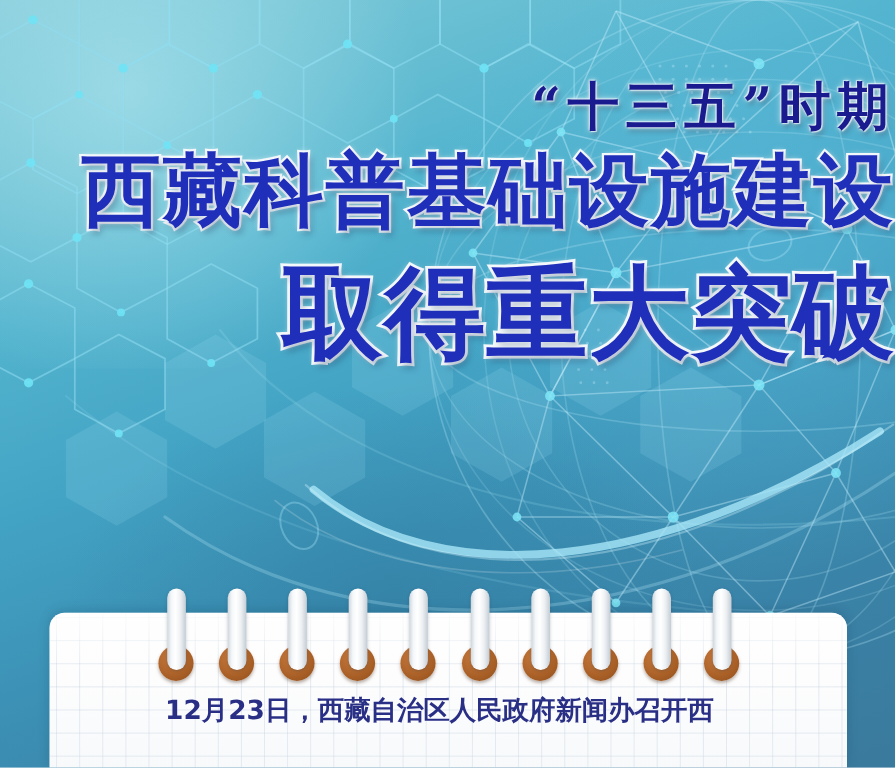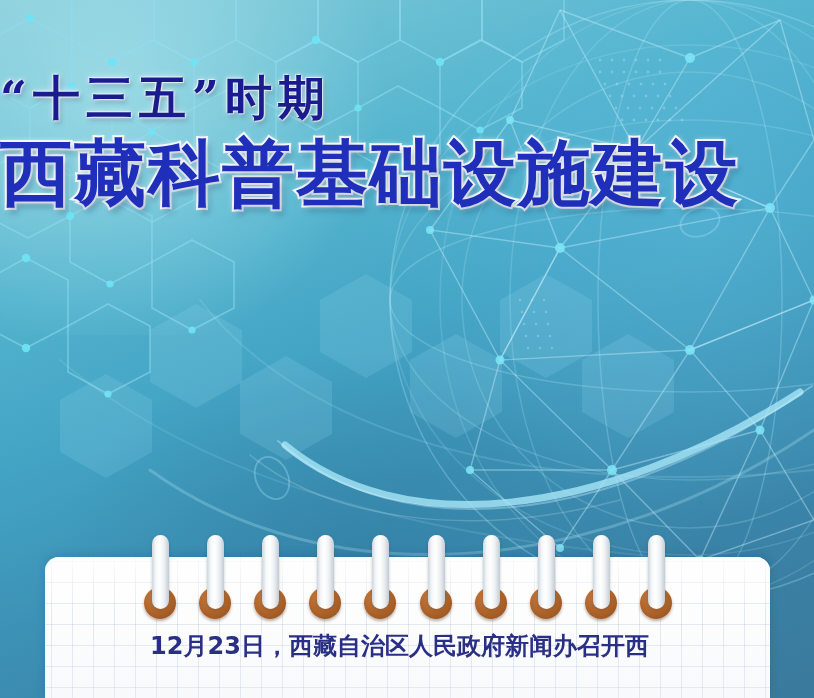--- a/index.html
+++ b/index.html
@@ -57,21 +57,21 @@
     height: 698px;
     pointer-events: none;
   }
 
   
   .headline-block {
     position: absolute;
     left: 0;
     top: 0;
     width: 814px;
-    text-align: left;
+    text-align: right;
     z-index: 5;
   }
 
   .kicker {
     margin-top: 74px;
     font-family: "DejaVu Serif", "Liberation Serif", serif;
     font-weight: 700;
     font-size: 47px;
     line-height: 1;
     letter-spacing: 6px;
@@ -403,20 +403,21 @@
         <ellipse cx="272" cy="478" rx="16" ry="22" transform="rotate(-25 272 478)"></ellipse>
         <ellipse cx="700" cy="222" rx="20" ry="14" transform="rotate(-18 700 222)"></ellipse>
       </g>
 
     </g>
   </svg>
 
   <div class="headline-block">
     <div class="kicker">“十三五”时期</div>
     <div class="title-main">西藏科普基础设施建设</div>
+    <div class="title-sub">取得重大突破</div>
   </div>
 
   <div class="notebook">
     <div class="notebook-grid"></div>
     <div class="notebook-sheen"></div>
     <div class="caption">12月23日，西藏自治区人民政府新闻办召开西</div>
   </div>
 
   <div class="rings">
     <div class="ring">

